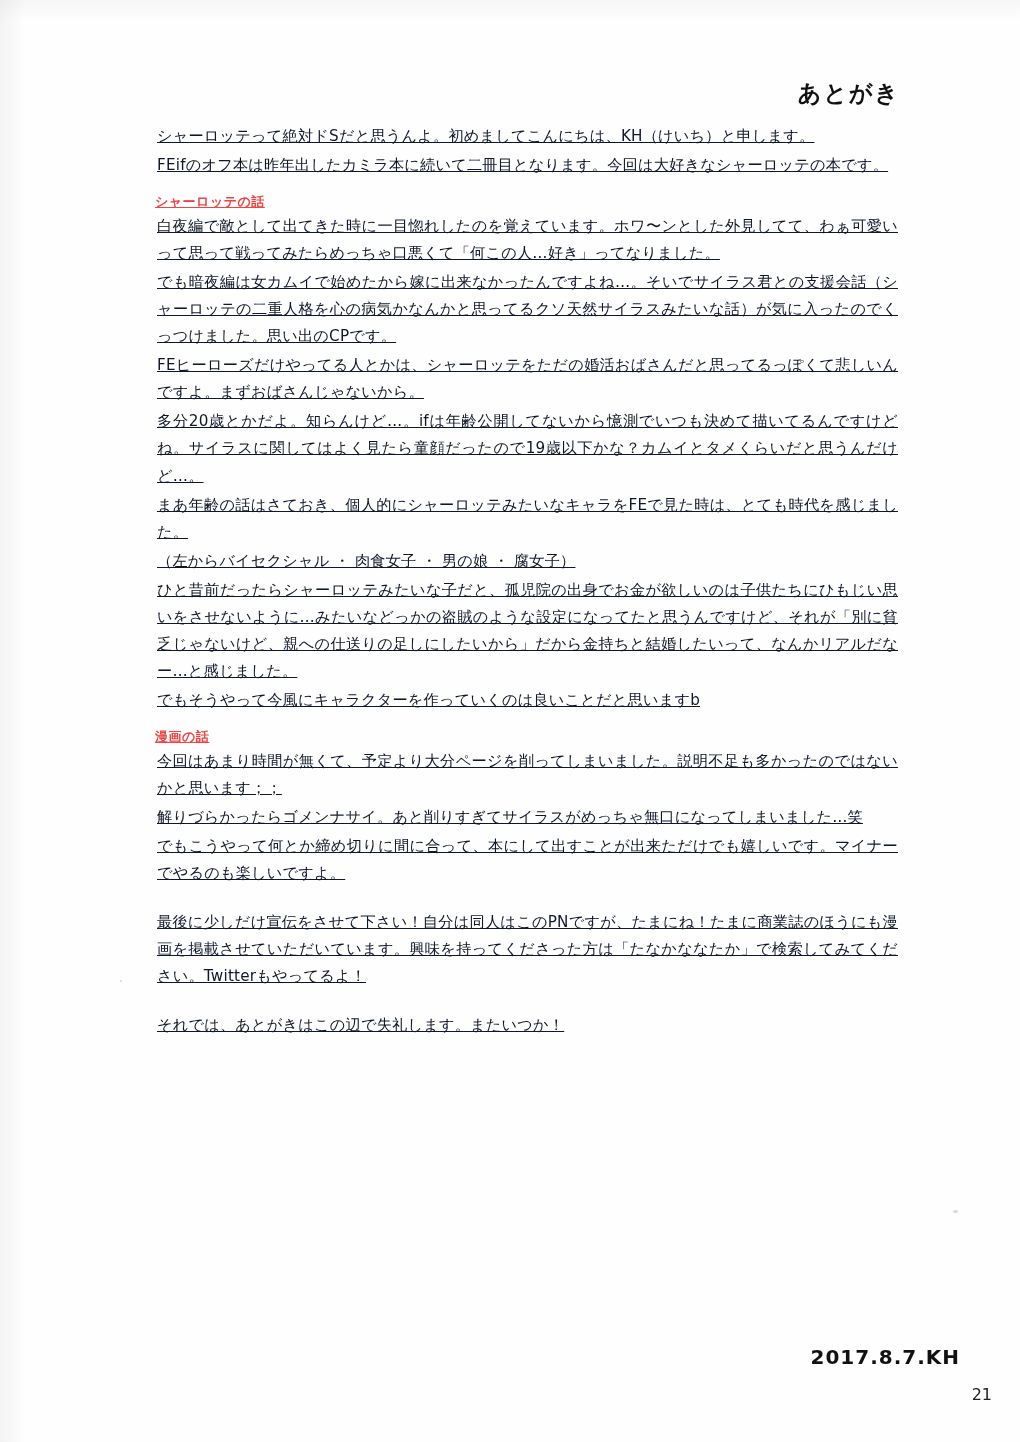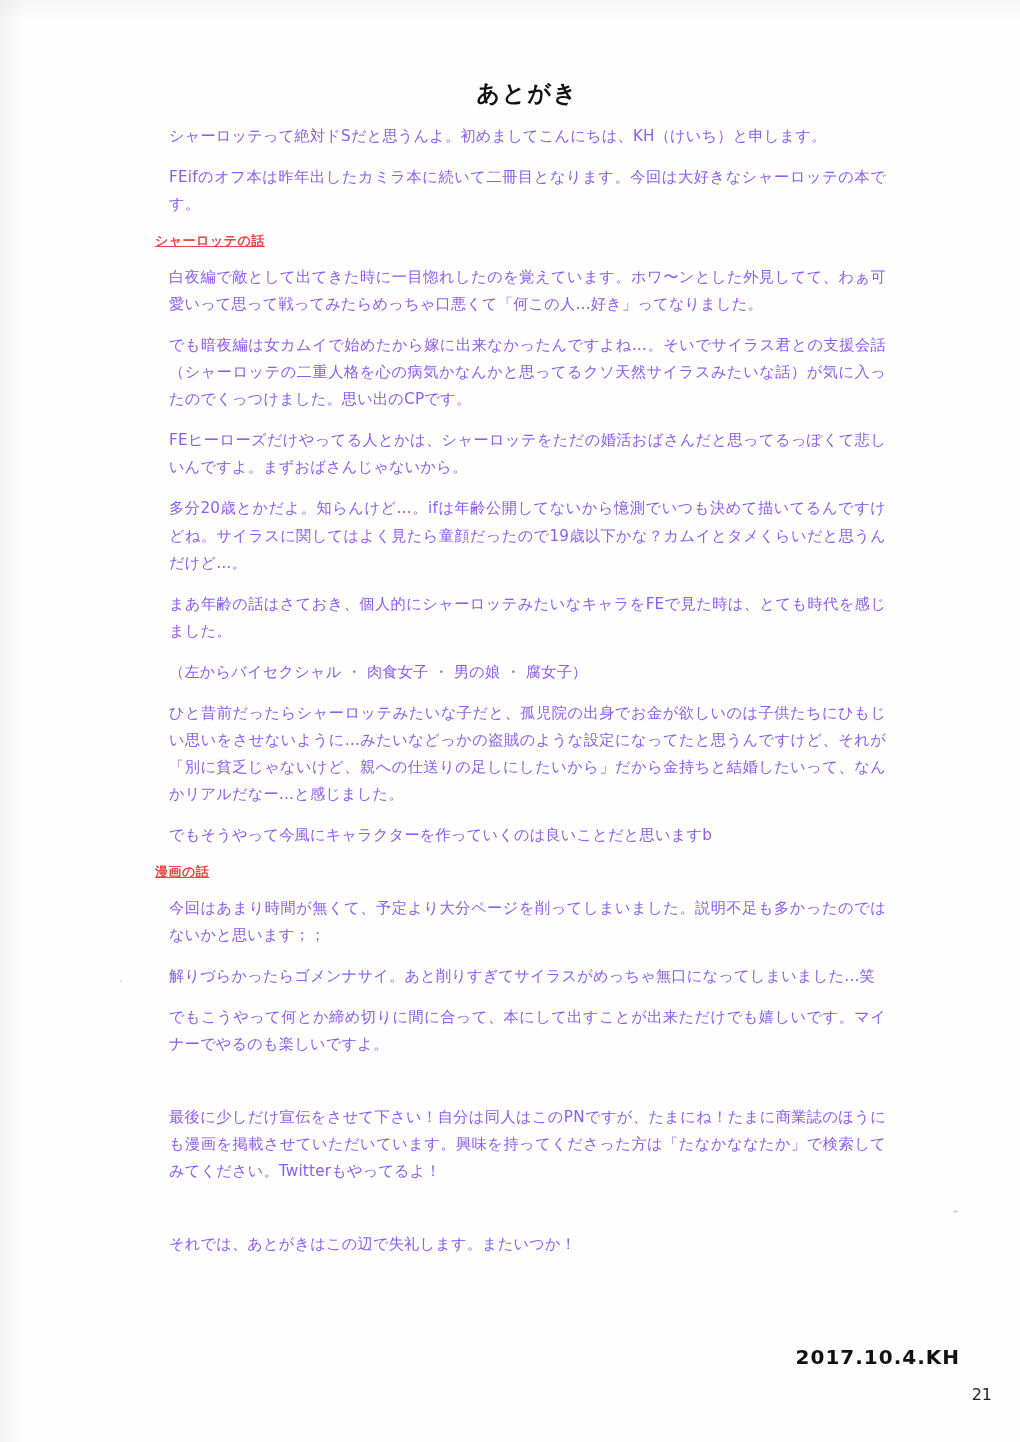--- a/index.html
+++ b/index.html
@@ -22,43 +22,44 @@
     height: 1442px;
     background: #fefefe;
   }
   .content {
     position: absolute;
     left: 155px;
     top: 78px;
     width: 745px;
   }
   .doc-title {
-    text-align: center;
+    text-align: right;
     font-size: 23px;
     font-weight: bold;
     letter-spacing: 2px;
     margin: 0 0 14px 0;
     color: #111;
   }
   .section-heading {
     font-size: 13px;
     font-weight: bold;
     margin: 14px 0 2px 0;
     color: #ef4444;
     letter-spacing: 0.5px;
     text-decoration: underline;
   }
   .para {
     font-size: 15.2px;
     line-height: 1.78;
-    margin: 14px;
-    color: #8b5cf6;
+    margin: 2px;
+    color: #0f172a;
     letter-spacing: 0.2px;
     text-align: justify;
     word-break: break-all;
+    text-decoration: underline;
   }
   .para + .para {
     margin-top: 0px;
   }
   .gap-med { height: 18px; }
   .signature {
     position: absolute;
     right: 60px;
     top: 1345px;
     font-size: 20px;
@@ -127,16 +128,16 @@
     <p class="para">解りづらかったらゴメンナサイ。あと削りすぎてサイラスがめっちゃ無口になってしまいました…笑</p>
     <p class="para">でもこうやって何とか締め切りに間に合って、本にして出すことが出来ただけでも嬉しいです。マイナーでやるのも楽しいですよ。</p>
 
     <div class="gap-med"></div>
     <p class="para">最後に少しだけ宣伝をさせて下さい！自分は同人はこのPNですが、たまにね！たまに商業誌のほうにも漫画を掲載させていただいています。興味を持ってくださった方は「たなかななたか」で検索してみてください。Twitterもやってるよ！</p>
     <div class="gap-med"></div>
     <p class="para">それでは、あとがきはこの辺で失礼します。またいつか！</p>
 
   </div>
 
-  <div class="signature">2017.10.4.KH</div>
+  <div class="signature">2017.8.7.KH</div>
   <div class="page-number">21</div>
 
 </div>
 
 </body></html>

